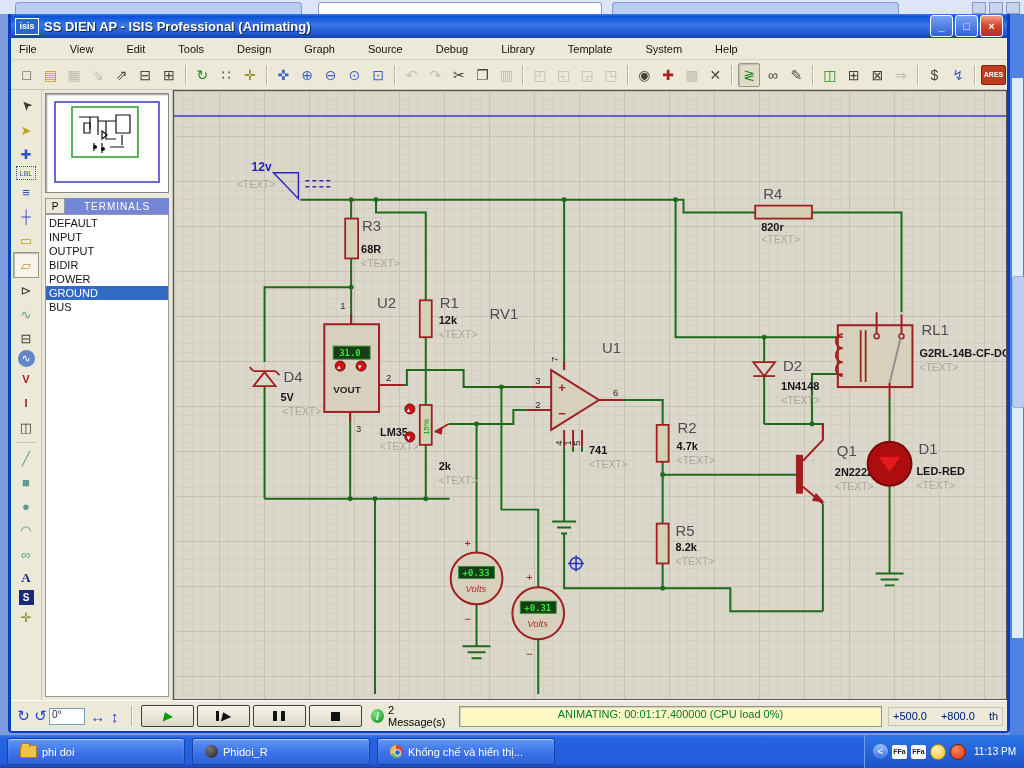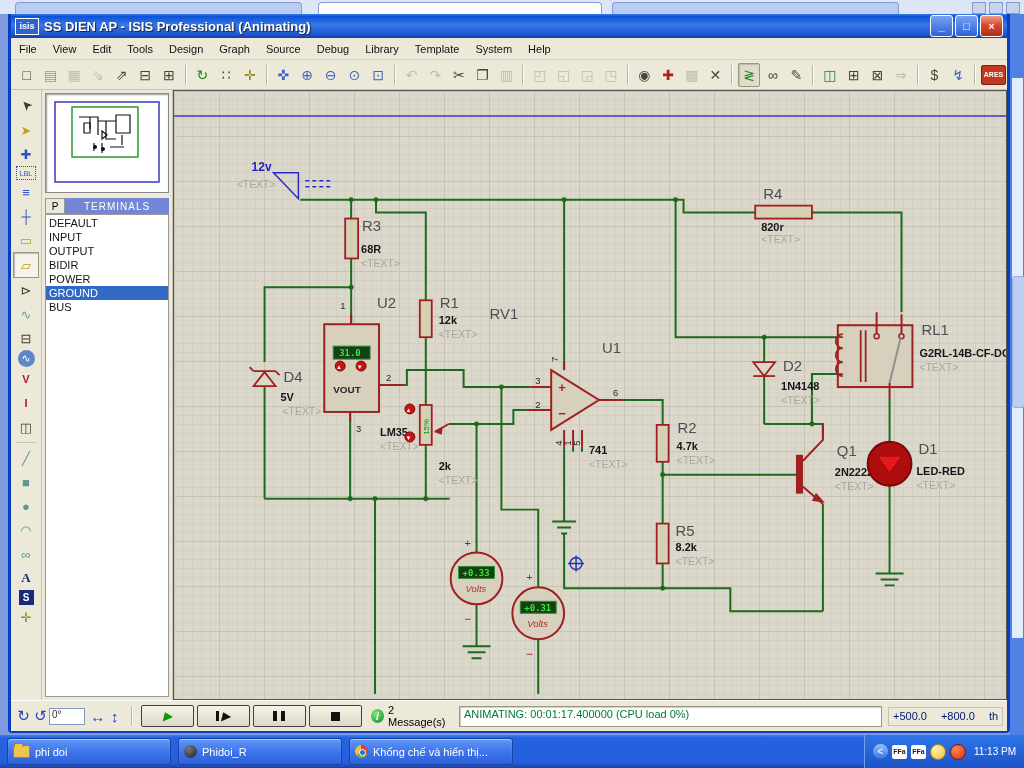--- a/index.html
+++ b/index.html
@@ -22,21 +22,21 @@
   #titlebar{height:24px;background:linear-gradient(180deg,#3C7CE8 0%,#0A52D8 10%,#3A77E6 45%,#1E56D0 85%,#16409F 100%);
     display:flex;align-items:center;padding:0 4px;color:#fff;border-radius:0;}
   #titlebar .appicon{width:22px;height:15px;background:#2E62CC;border:1px solid #fff;color:#fff;
     font-size:9px;font-weight:bold;display:flex;align-items:center;justify-content:center;margin-right:5px;}
   #titlebar .title{font-size:13px;font-weight:bold;text-shadow:1px 1px 1px #123;flex:1;white-space:nowrap;}
   .winbtn{width:21px;height:20px;margin-left:2px;border-radius:3px;border:1px solid #fff;
     background:linear-gradient(180deg,#7AA2F0,#2E62D8);color:#fff;font-size:11px;font-weight:bold;
     display:flex;align-items:center;justify-content:center;line-height:1;}
   .winbtn.close{background:linear-gradient(180deg,#F0A088,#D6492F 45%,#B03018);}
   
-  #menubar{height:21px;background:#ECE9D8;border-bottom:1px solid #D8D4C4;display:flex;align-items:center;font-size:11px;color:#111;}
+  #menubar{height:21px;background:#ECE9D8;border-bottom:1px solid #D8D4C4;display:flex;align-items:center;font-size:11px;color:#111;gap:17px;}
   #menubar span{padding:3px 8px;}
   
   #toolbar{height:29px;background:#ECE9D8;border-bottom:1px solid #C8C4B4;display:flex;align-items:center;padding-left:4px;}
   .ti{width:22px;height:22px;margin:0 1px;display:flex;align-items:center;justify-content:center;
     font-size:14px;color:#6B6B5E;border:1px solid transparent;border-radius:2px;}
   .ti.c-yel{color:#C09A20}.ti.c-grn{color:#1E8A1E}.ti.c-blu{color:#3A62C8}.ti.c-olv{color:#8A8A22}
   .ti.c-dk{color:#45453C}.ti.c-red{color:#B02020}
   .ti.d{opacity:.35;}
   .ti.pressed{border:1px solid #9A9682;background:#E0DCC8;box-shadow:inset 1px 1px 1px #bbb;color:#1E8A1E;}
   .ti.ares{width:26px;height:18px;background:#C23A1E;color:#fff;font-size:7px;font-weight:bold;border:1px solid #7A2412;}
@@ -78,36 +78,36 @@
   #anglebox{width:32px;height:15px;background:#fff;border:1px solid #7F9DB9;font-size:10px;padding:0 2px;color:#333;}
   .animbtn{width:54px;height:20px;border:1px solid #404040;background:linear-gradient(180deg,#F6F4EA,#DDD9C6);
     display:flex;align-items:center;justify-content:center;gap:2px;margin-right:3px;border-radius:2px;}
   .animbtn .play{color:#0A9A0A;font-size:12px;line-height:1;}
   .animbtn .stepbar{width:3px;height:10px;background:#111;}
   .animbtn .steptri{color:#111;font-size:12px;line-height:1;}
   .animbtn .pbar{width:4px;height:10px;background:#111;margin:0 1px;}
   .animbtn .stopsq{width:9px;height:9px;background:#111;}
   #infoicon{width:14px;height:14px;border-radius:50%;background:radial-gradient(circle at 35% 30%,#7CE87C,#0A8A2A);
     color:#fff;font-size:10px;font-weight:bold;font-style:italic;display:flex;align-items:center;justify-content:center;margin:0 4px 0 6px;}
-  #statusbox{width:438px;height:17px;background:#ffffff;border:1px solid #9A9682;box-shadow:inset 1px 1px 1px #ccc;
-    color:#007A33;padding:1px 4px;margin-left:8px;white-space:nowrap;overflow:hidden;}
+  #statusbox{width:438px;height:17px;background:#fef9c3;border:1px solid #9A9682;box-shadow:inset 1px 1px 1px #ccc;
+    color:#007A33;padding:1px 4px;margin-left:8px;white-space:nowrap;overflow:hidden;text-align:center;}
   #coordbox{flex:1;height:17px;border:1px solid #C8C4B4;margin-left:6px;color:#00207A;display:flex;
     align-items:center;justify-content:flex-end;gap:14px;padding:0 4px;}
   
   #taskbar{position:absolute;left:0;bottom:0;width:1024px;height:33px;
     background:linear-gradient(180deg,#3C81F3 0%,#2663E0 8%,#245EDC 85%,#1941A5 100%);display:flex;align-items:center;}
   #startbtn{height:33px;width:100px;border-radius:0 12px 12px 0;
     background:linear-gradient(180deg,#6BBF5A 0%,#3C9838 20%,#2F7D2B 80%,#1E5A1C 100%);
     display:flex;align-items:center;justify-content:center;gap:5px;color:#fff;font-size:17px;
     font-weight:bold;font-style:italic;text-shadow:1px 1px 2px #143;box-shadow:2px 0 4px rgba(0,0,0,.4);}
   .winflag{width:16px;height:14px;display:grid;grid-template-columns:7px 7px;grid-template-rows:6px 6px;gap:1px;transform:skewY(-6deg);}
   .winflag i{display:block;}
   .task{height:25px;width:152px;margin-left:7px;border-radius:3px;border:1px solid #1941A5;
     background:linear-gradient(180deg,#5E96F6,#3A70E8 60%,#2E62D8);display:flex;align-items:center;
-    padding:0 5px;color:#fff;font-size:11px;gap:5px;box-shadow:inset 0 1px 1px rgba(255,255,255,.5);}
+    padding:0 12px;color:#fff;font-size:11px;gap:5px;box-shadow:inset 0 1px 1px rgba(255,255,255,.5);}
   .task.active{background:#1E4EB8;box-shadow:inset 1px 2px 3px rgba(0,0,0,.5);}
   .task .tlabel{white-space:nowrap;overflow:hidden;}
   .ticon-folder{width:15px;height:11px;background:#F0C44A;border:1px solid #A8821E;border-radius:1px;position:relative;flex:none;}
   .ticon-folder:before{content:"";position:absolute;left:0;top:-3px;width:7px;height:3px;background:#F0C44A;border:1px solid #A8821E;border-bottom:none;}
   .ticon-dark{width:13px;height:13px;border-radius:50%;background:radial-gradient(circle at 35% 30%,#777,#222);flex:none;}
   .ticon-chrome{width:13px;height:13px;border-radius:50%;flex:none;
     background:conic-gradient(#E33E30 0 33%,#71B847 33% 66%,#F5BD41 66% 100%);position:relative;}
   .ticon-chrome:before{content:"";position:absolute;left:4px;top:4px;width:5px;height:5px;border-radius:50%;background:#2E6AD8;border:1px solid #fff;}
   .ticon-isis{width:16px;height:11px;background:#2E62CC;border:1px solid #fff;color:#fff;font-size:7px;font-weight:bold;
     display:flex;align-items:center;justify-content:center;flex:none;}

